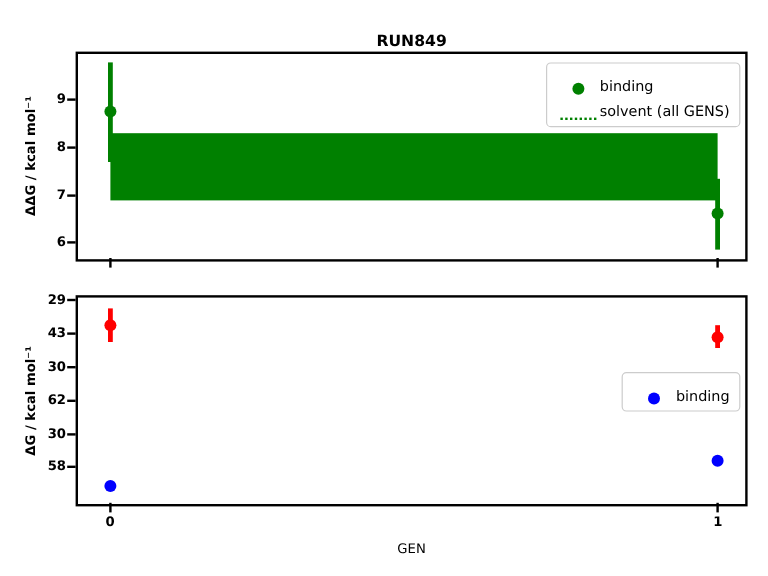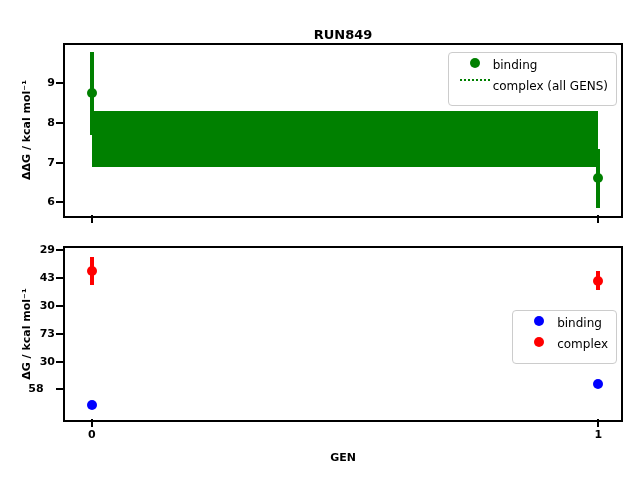--- a/index.html
+++ b/index.html
@@ -4,35 +4,35 @@
 <style>
   html,body{margin:0;padding:0;background:#fff;}
   .figure{position:relative;width:640px;height:480px;background:#fff;
           font-family:"DejaVu Sans","Liberation Sans",sans-serif;color:#000;overflow:hidden;}
   .title{position:absolute;left:63px;top:6px;width:560px;text-align:center;
          font-size:13px;font-weight:bold;margin-top:21px;}
   .plot{position:absolute;border:2px solid #000;background:#fff;box-sizing:border-box;}
   .ylabel{position:absolute;transform:translate(-50%,-50%) rotate(-90deg);
           white-space:nowrap;font-size:11px;font-weight:bold;}
   .xlabel{position:absolute;left:63px;top:451px;width:560px;text-align:center;
-          font-size:11px;font-weight:bold;}
+          font-size:11px;font-weight:normal;}
   .band{position:absolute;}
   .errbar{position:absolute;}
   .marker{position:absolute;width:10px;height:10px;border-radius:50%;}
   .ytick{position:absolute;width:7px;height:2px;background:#000;left:-9px;}
   .xtick{position:absolute;width:2px;height:8px;background:#000;}
   .yticklabel{position:absolute;left:-48px;width:38px;text-align:right;
               font-size:11px;font-weight:bold;line-height:14px;}
   .xticklabel{position:absolute;width:24px;text-align:center;
               font-size:11px;font-weight:bold;}
   .legend{position:absolute;background:rgba(255,255,255,0.85);border:1px solid #cccccc;
           border-radius:4px;padding:5px 8px;z-index:5;}
   .legend-top{right:4px;top:7px;}
   .legend-bottom{right:4px;top:62px;}
-  .lg-row{display:flex;align-items:flex-start;height:21px;}
+  .lg-row{display:flex;align-items:flex-end;height:21px;}
   .lg-marker{width:36px;flex:none;display:flex;justify-content:center;align-items:center;}
   .lg-dot{width:10px;height:10px;border-radius:50%;background:#888;}
   .lg-line{width:30px;height:0;border-top:2px dotted #888;}
   .lg-label{font-size:12px;white-space:nowrap;}
 </style>
 </head>
 <body>
 
 <div class="figure">
 
@@ -46,21 +46,21 @@
       <div class="lg-row">
         <span class="lg-marker">
           <span class="lg-dot" style="background: rgb(0, 128, 0);"></span>
         </span>
         <span class="lg-label">binding</span>
       </div>
       <div class="lg-row">
         <span class="lg-marker">
           <span class="lg-line" style="border-top-color: rgb(0, 128, 0);"></span>
         </span>
-        <span class="lg-label">complex (all GENS)</span>
+        <span class="lg-label">solvent (all GENS)</span>
       </div>
     </div>
   <div class="band" style="left: 26.8379px; top: 66.1042px; width: 506.375px; height: 55.4167px; background: rgb(0, 128, 0);"></div>
       <div class="errbar" style="left: 24.8379px; top: 6.72917px; width: 4px; height: 83.125px; background: rgb(0, 128, 0);"></div>
       <div class="errbar" style="left: 531.213px; top: 103.708px; width: 4px; height: 59.375px; background: rgb(0, 128, 0);"></div>
       <div class="marker" style="left: 21.8379px; top: 43.2917px; background: rgb(0, 128, 0);"></div>
       <div class="marker" style="left: 528.213px; top: 128.396px; background: rgb(0, 128, 0);"></div>
       <div class="ytick" style="top: 156.146px;"></div>
       <div class="yticklabel" style="top: 150.146px;">6</div>
       <div class="ytick" style="top: 116.562px;"></div>
@@ -74,41 +74,35 @@
     </div>
 
   <div class="plot" style="left:63px;top:246px;width:560px;height:176px;">
     <div class="legend legend-bottom">
       <div class="lg-row">
         <span class="lg-marker">
           <span class="lg-dot" style="background: rgb(0, 0, 255);"></span>
         </span>
         <span class="lg-label">binding</span>
       </div>
-      <div class="lg-row">
-        <span class="lg-marker">
-          <span class="lg-dot" style="background: rgb(255, 0, 0);"></span>
-        </span>
-        <span class="lg-label">complex</span>
-      </div>
     </div>
   <div class="errbar" style="left: 24.8379px; top: 154.591px; width: 4px; height: 4.17814px; background: rgb(0, 0, 255);"></div>
       <div class="errbar" style="left: 531.213px; top: 133.7px; width: 4px; height: 4.17814px; background: rgb(0, 0, 255);"></div>
       <div class="errbar" style="left: 24.8379px; top: 9.05263px; width: 4px; height: 27.8543px; background: rgb(255, 0, 0);"></div>
       <div class="errbar" style="left: 531.213px; top: 22.9798px; width: 4px; height: 19.498px; background: rgb(255, 0, 0);"></div>
       <div class="marker" style="left: 21.8379px; top: 151.68px; background: rgb(0, 0, 255);"></div>
       <div class="marker" style="left: 528.213px; top: 130.789px; background: rgb(0, 0, 255);"></div>
       <div class="marker" style="left: 21.8379px; top: 17.9798px; background: rgb(255, 0, 0);"></div>
       <div class="marker" style="left: 528.213px; top: 27.7287px; background: rgb(255, 0, 0);"></div>
       <div class="ytick" style="top: 140.36px;"></div>
-      <div class="yticklabel" style="top: 134.36px; text-align: center;">58</div>
+      <div class="yticklabel" style="top: 134.36px;">58</div>
       <div class="ytick" style="top: 112.506px;"></div>
       <div class="yticklabel" style="top: 106.506px;">30</div>
       <div class="ytick" style="top: 84.6518px;"></div>
-      <div class="yticklabel" style="top: 78.6518px;">73</div>
+      <div class="yticklabel" style="top: 78.6518px;">62</div>
       <div class="ytick" style="top: 56.7976px;"></div>
       <div class="yticklabel" style="top: 50.7976px;">30</div>
       <div class="ytick" style="top: 28.9433px;"></div>
       <div class="yticklabel" style="top: 22.9433px;">43</div>
       <div class="ytick" style="top: 1.08907px;"></div>
       <div class="yticklabel" style="top: -4.91093px;">29</div>
       <div class="xtick" style="left: 25.8379px; top: 171px;"></div>
       <div class="xticklabel" style="left: 14.8379px; top: 180px;">0</div>
       <div class="xtick" style="left: 532.213px; top: 171px;"></div>
       <div class="xticklabel" style="left: 521.213px; top: 180px;">1</div>

